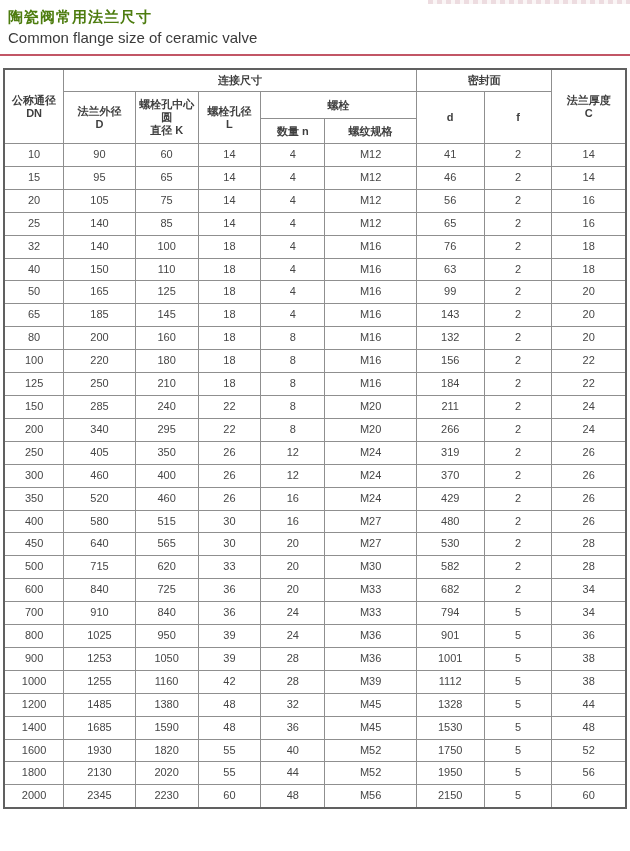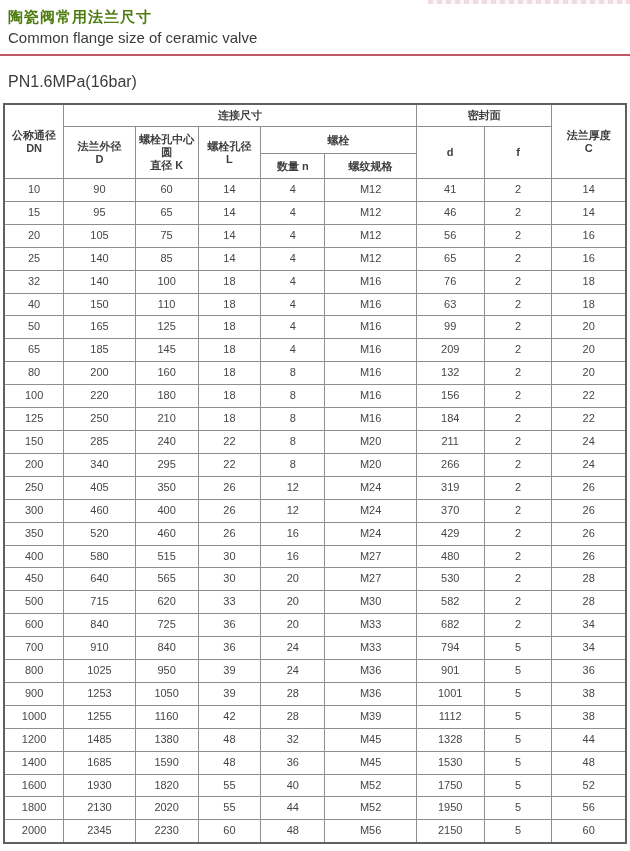--- a/index.html
+++ b/index.html
@@ -81,21 +81,20 @@
 
   <div class="top-strip"></div>
 
   <div class="title-block">
     <div class="title-zh">陶瓷阀常用法兰尺寸</div>
     <div class="title-en">Common flange size of ceramic valve</div>
   </div>
 
   <div class="rule" style="background: rgb(194, 86, 102);"></div>
 
-  <div class="section-heading">PN1.6MPa(16bar)</div>
 
   <table class="spec">
     <colgroup>
       <col class="c-dn">
         <col class="c-d">
         <col class="c-k">
         <col class="c-l">
       <col class="c-n">
         <col class="c-spec">
         <col class="c-sd">
@@ -205,21 +204,21 @@
     <td>2</td>
     <td>20</td>
   </tr>
         <tr>
     <td>65</td>
     <td>185</td>
     <td>145</td>
     <td>18</td>
     <td>4</td>
     <td>M16</td>
-    <td>209</td>
+    <td>143</td>
     <td>2</td>
     <td>20</td>
   </tr>
         <tr>
     <td>80</td>
     <td>200</td>
     <td>160</td>
     <td>18</td>
     <td>8</td>
     <td>M16</td>

